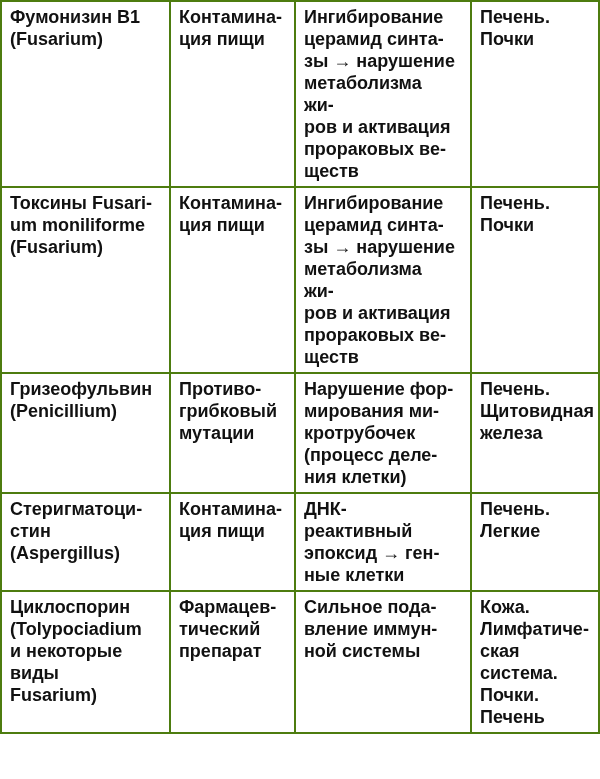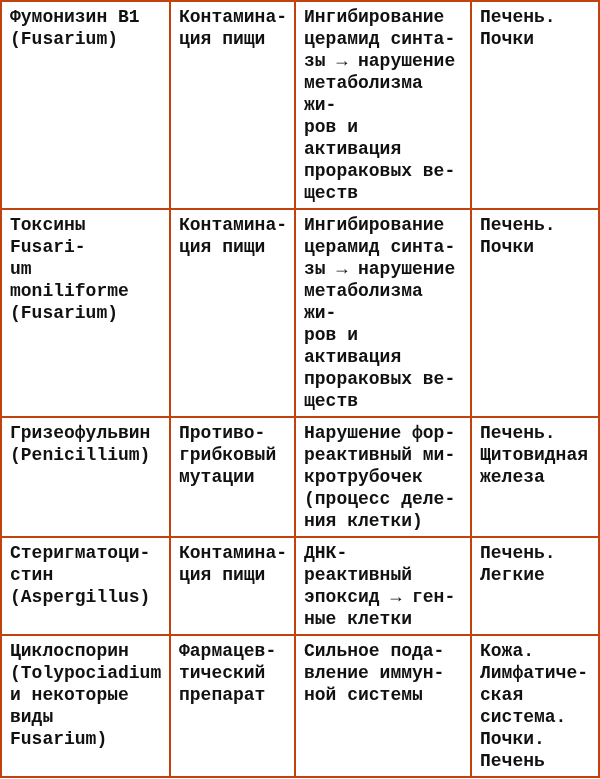--- a/index.html
+++ b/index.html
@@ -16,26 +16,25 @@
     width: 598px;
     margin: 0;
     font-family: "Liberation Sans", "DejaVu Sans", sans-serif;
     font-size: 18px;
     font-weight: 600;
     line-height: 22px;
     color: #111111;
     letter-spacing: 0px;
   }
   table.doc-table td {
-    border: 2px solid #c2410c;
+    border: 2px solid #4d7c0f;
     vertical-align: top;
     padding: 4px 14px 4px 8px;
     white-space: pre-line;
     overflow: hidden;
-    font-family: Liberation Mono, monospace;
   }
   col.c1 { width: 169px; }
   col.c2 { width: 125px; }
   col.c3 { width: 176px; }
   col.c4 { width: 128px; }
   tr.r1 { height: 164px; }
   tr.r2 { height: 166px; margin-left: 8px; }
   tr.r3 { height: 120px; }
   tr.r4 { height: 98px; }
   tr.r5 { height: 96px; }
@@ -83,21 +82,21 @@
       <td>Печень.
 Почки</td>
     </tr>
     <tr class="r3">
       <td>Гризеофульвин
 (Penicillium)</td>
       <td>Противо-
 грибковый
 мутации</td>
       <td>Нарушение фор-
-реактивный ми-
+мирования ми-
 кротрубочек
 (процесс деле-
 ния клетки)</td>
       <td>Печень.
 Щитовидная
 железа</td>
     </tr>
     <tr class="r5">
       <td>Стеригматоци-
 стин

